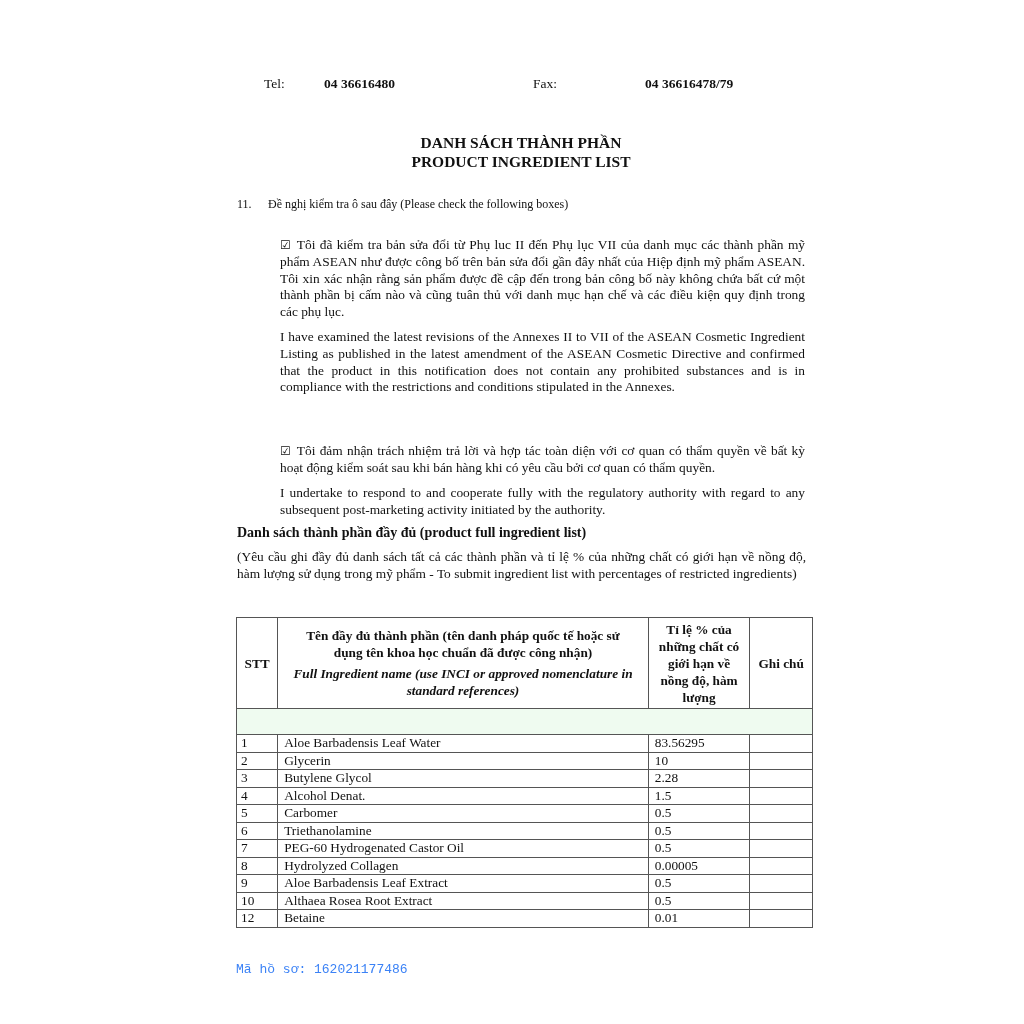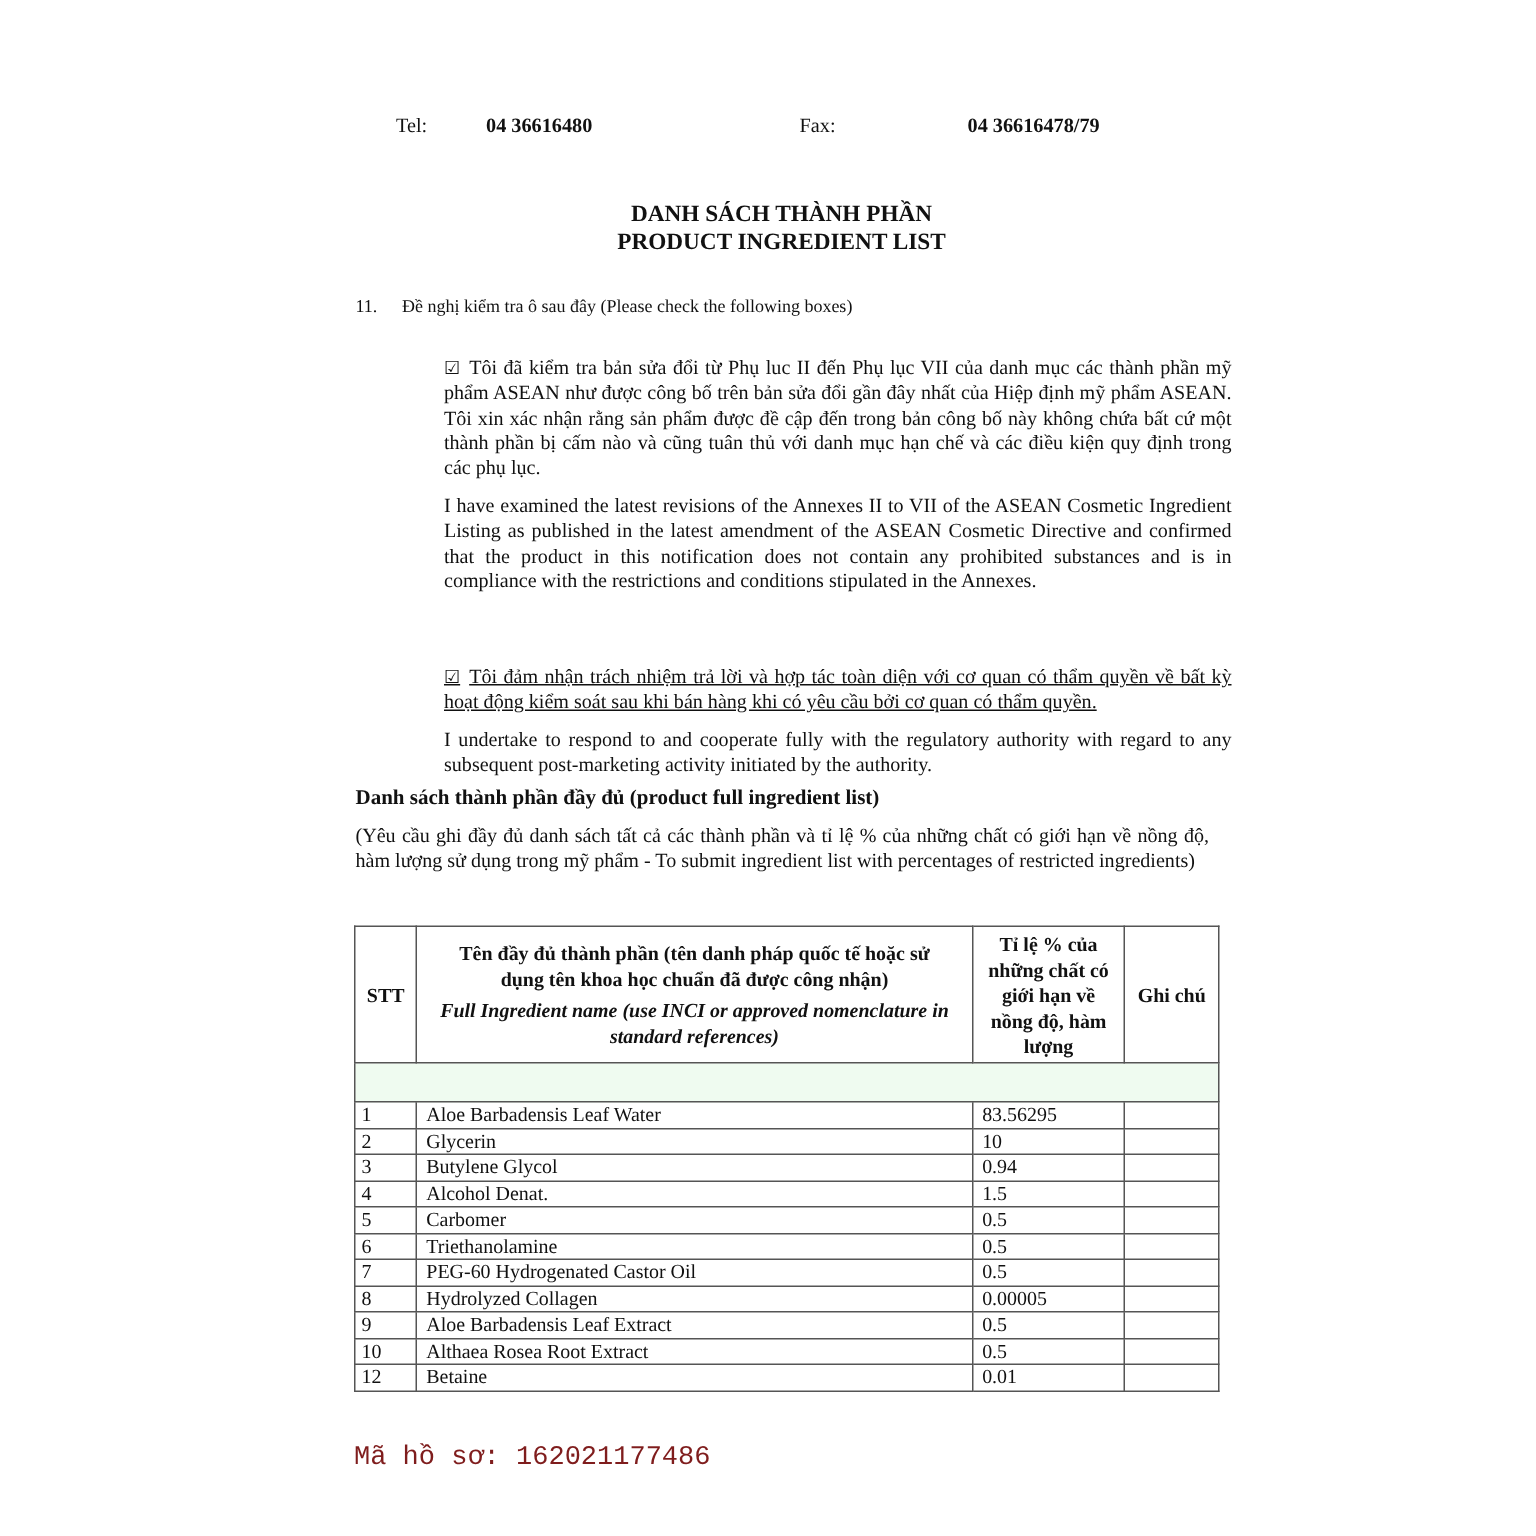--- a/index.html
+++ b/index.html
@@ -17,26 +17,26 @@
     #fax-value { left: 597px; font-weight: bold; margin-left: 48px; }
 
     .title { left: 0; width: 1042px; text-align: center; font-weight: bold; font-size: 15.5px; }
     #title-vi { top: 134px; }
     #title-en { top: 153px; }
 
     #section-11 { top: 197px; left: 237px; font-size: 12px; }
     #section-11 .num { display: inline-block; width: 31px; }
 
     .para {
-      left: 296px; width: 525px; text-align: justify; line-height: 16.8px;
+      left: 280px; width: 525px; text-align: justify; line-height: 16.8px;
       text-align-last: left;
     }
     #decl1-vi { top: 237px; }
     #decl1-en { top: 329px; }
-    #decl2-vi { top: 443px; text-decoration: underline; }
+    #decl2-vi { top: 443px; }
     #decl2-en { top: 485px; }
     .check { font-family: "DejaVu Sans", sans-serif; font-size: 12px; margin-right: 6px; }
 
     #full-list-heading { top: 525px; left: 237px; font-weight: bold; font-size: 14px; }
     #full-list-note {
       top: 549px; left: 237px; width: 569px; text-align: justify; line-height: 16.8px;
       text-align-last: left;
     }
 
     table#ingredients {
@@ -54,21 +54,21 @@
     #ingredients tr.spacer td { background: #effbf0; height: 25px; padding: 0; }
     #ingredients tbody tr.row td { height: 16.5px; line-height: 16px; padding-top: 0; padding-bottom: 0; }
     .c-stt { width: 30px; }
     .c-name { width: 343px; }
     .c-pct { width: 94px; }
     .c-note { width: 58px; }
     #ingredients tbody td.stt { padding-left: 4px; }
 
     #file-no {
       top: 962px; left: 236px; font-family: "Liberation Mono", "DejaVu Sans Mono", monospace;
-      font-size: 18px; color: #7f1d1d;
+      font-size: 13px; color: #3b82f6;
     }
   </style>
 </head>
 <body>
 
 <div class="abs contact" id="tel-label">Tel:</div>
 <div class="abs contact" id="tel-value">04 36616480</div>
 <div class="abs contact" id="fax-label">Fax:</div>
 <div class="abs contact" id="fax-value">04 36616478/79</div>
 
@@ -122,21 +122,21 @@
       </tr>
       <tr class="row">
         <td class="stt">2</td>
         <td>Glycerin</td>
         <td>10</td>
         <td></td>
       </tr>
       <tr class="row">
         <td class="stt">3</td>
         <td>Butylene Glycol</td>
-        <td>0.94</td>
+        <td>2.28</td>
         <td></td>
       </tr>
       <tr class="row">
         <td class="stt">4</td>
         <td>Alcohol Denat.</td>
         <td>1.5</td>
         <td></td>
       </tr>
       <tr class="row">
         <td class="stt">5</td>

